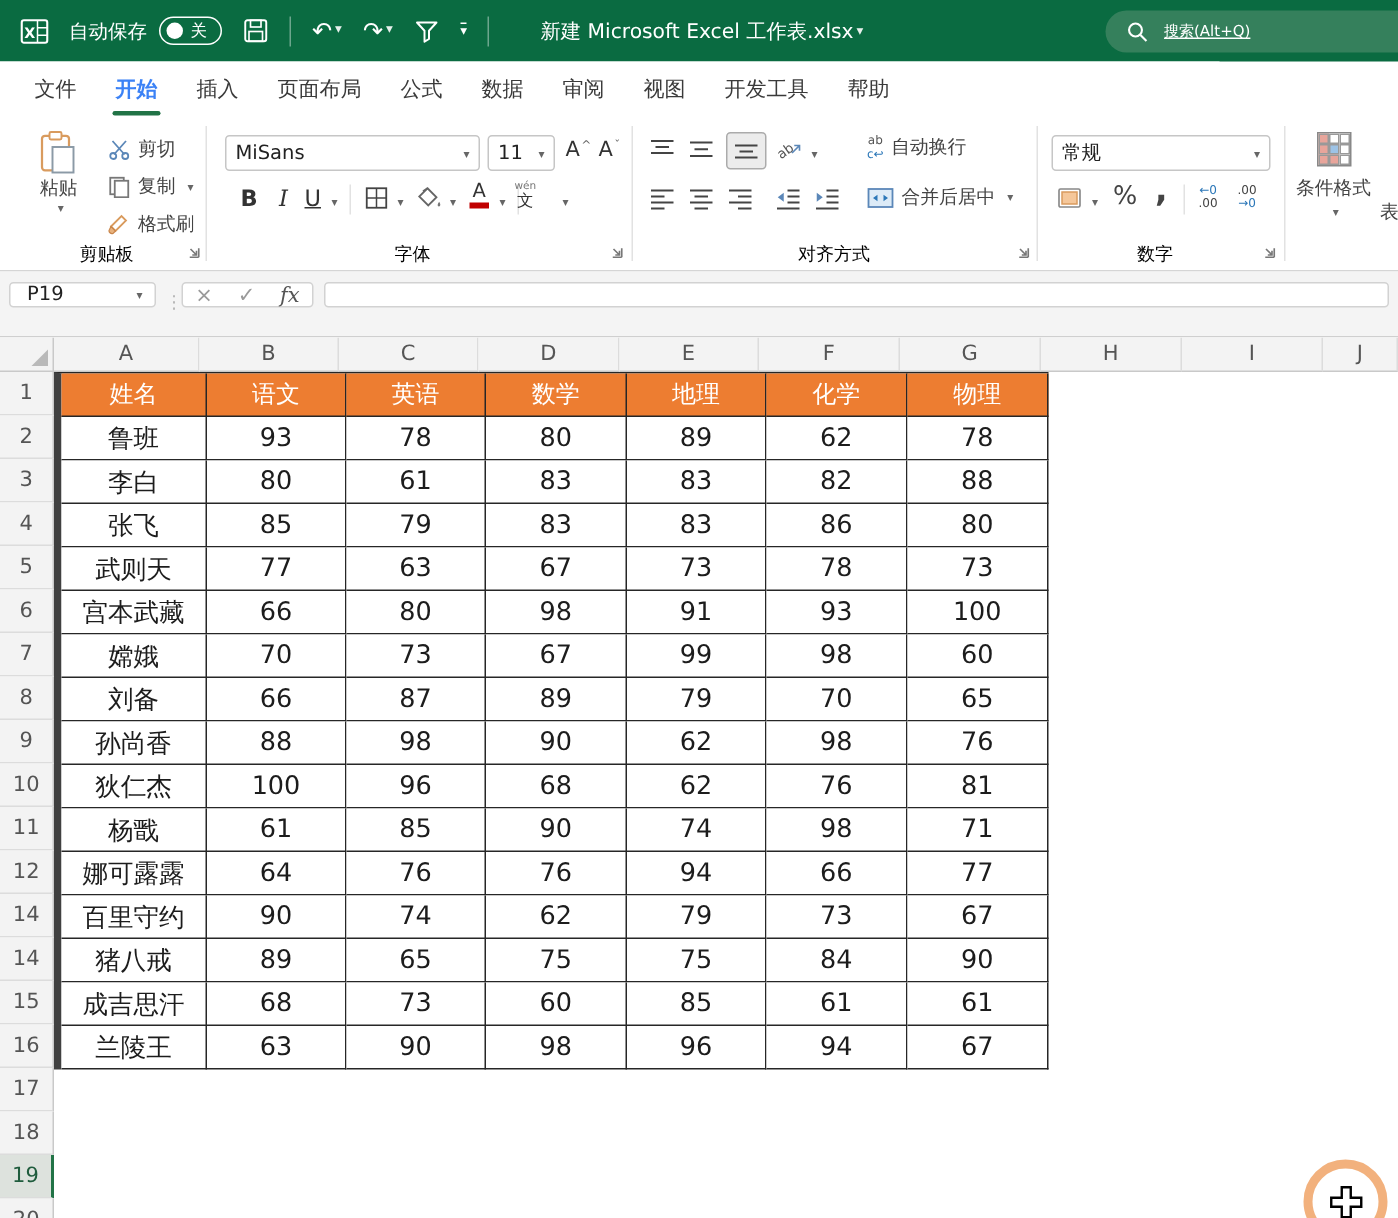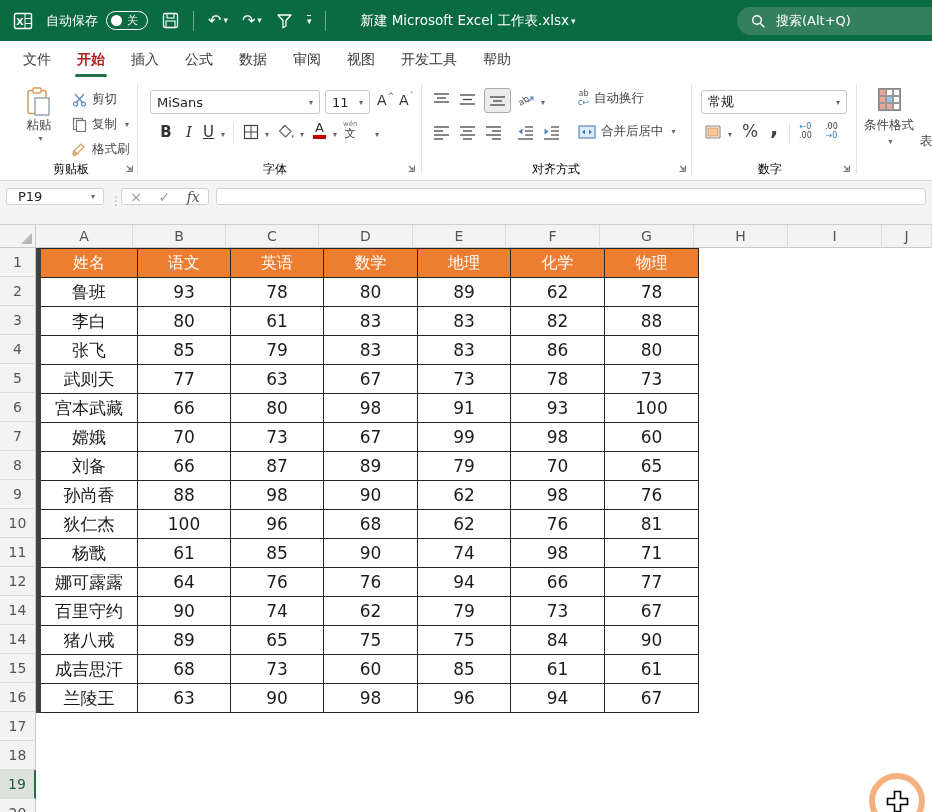--- a/index.html
+++ b/index.html
@@ -27,32 +27,32 @@
   .tb-icon { margin-left:14px; display:flex; align-items:center; font-size:16px; line-height:1; }
   .tb-sep { width:1px; height:20px; background:rgba(255,255,255,.4); margin:0 10px 0 14px; }
   .tb-chev { font-size:9px; margin-left:2px; opacity:.9; }
   .tb-custom { border-top:1.5px solid #fff; padding-top:1px; font-size:9px; }
   .tb-title { margin-left:24px; font-size:13.5px; white-space:nowrap; }
   .tb-search {
     position:absolute; left:737px; top:7px; width:210px; height:28px;
     background:#35805c; border-radius:14px 0 0 14px; display:flex; align-items:center;
     padding-left:14px; gap:10px; color:#fff;
   }
-  .tb-search span { font-size:13px; }
+  .tb-search span { font-size:10px;text-decoration:underline; }
 
   
   .tabrow {
     position:absolute; left:0; top:41px; width:813px; height:38px; background:#fff;
     display:flex; align-items:stretch; padding-left:10px;
   }
   .rtab {
     display:flex; align-items:center; padding:0 13px; font-size:14px; color:#3a3a3a;
     position:relative; cursor:default;
   }
-  .rtab.active { color:#b91c1c; font-weight:bold; }
+  .rtab.active { color:#3b82f6; font-weight:bold; }
   .rtab.active::after {
     content:""; position:absolute; left:11px; right:11px; bottom:2px; height:3px;
     background:#217346; border-radius:2px;
   }
 
   
   .ribbon {
     position:absolute; left:0; top:79px; width:932px; height:102px; background:#fff;
     border-bottom:1px solid #d5d5d5;
   }
@@ -195,20 +195,21 @@
         </svg>
       </span>
       <span>搜索(Alt+Q)</span>
     </div>
   </div>
 
   <div class="tabrow" id="tabrow">
       <span class="rtab">文件</span>
       <span class="rtab active">开始</span>
       <span class="rtab">插入</span>
+      <span class="rtab">页面布局</span>
       <span class="rtab">公式</span>
       <span class="rtab">数据</span>
       <span class="rtab">审阅</span>
       <span class="rtab">视图</span>
       <span class="rtab">开发工具</span>
       <span class="rtab">帮助</span>
     </div>
 
   <div class="ribbon">
     <div class="grp-sep" style="left:137px"></div>

